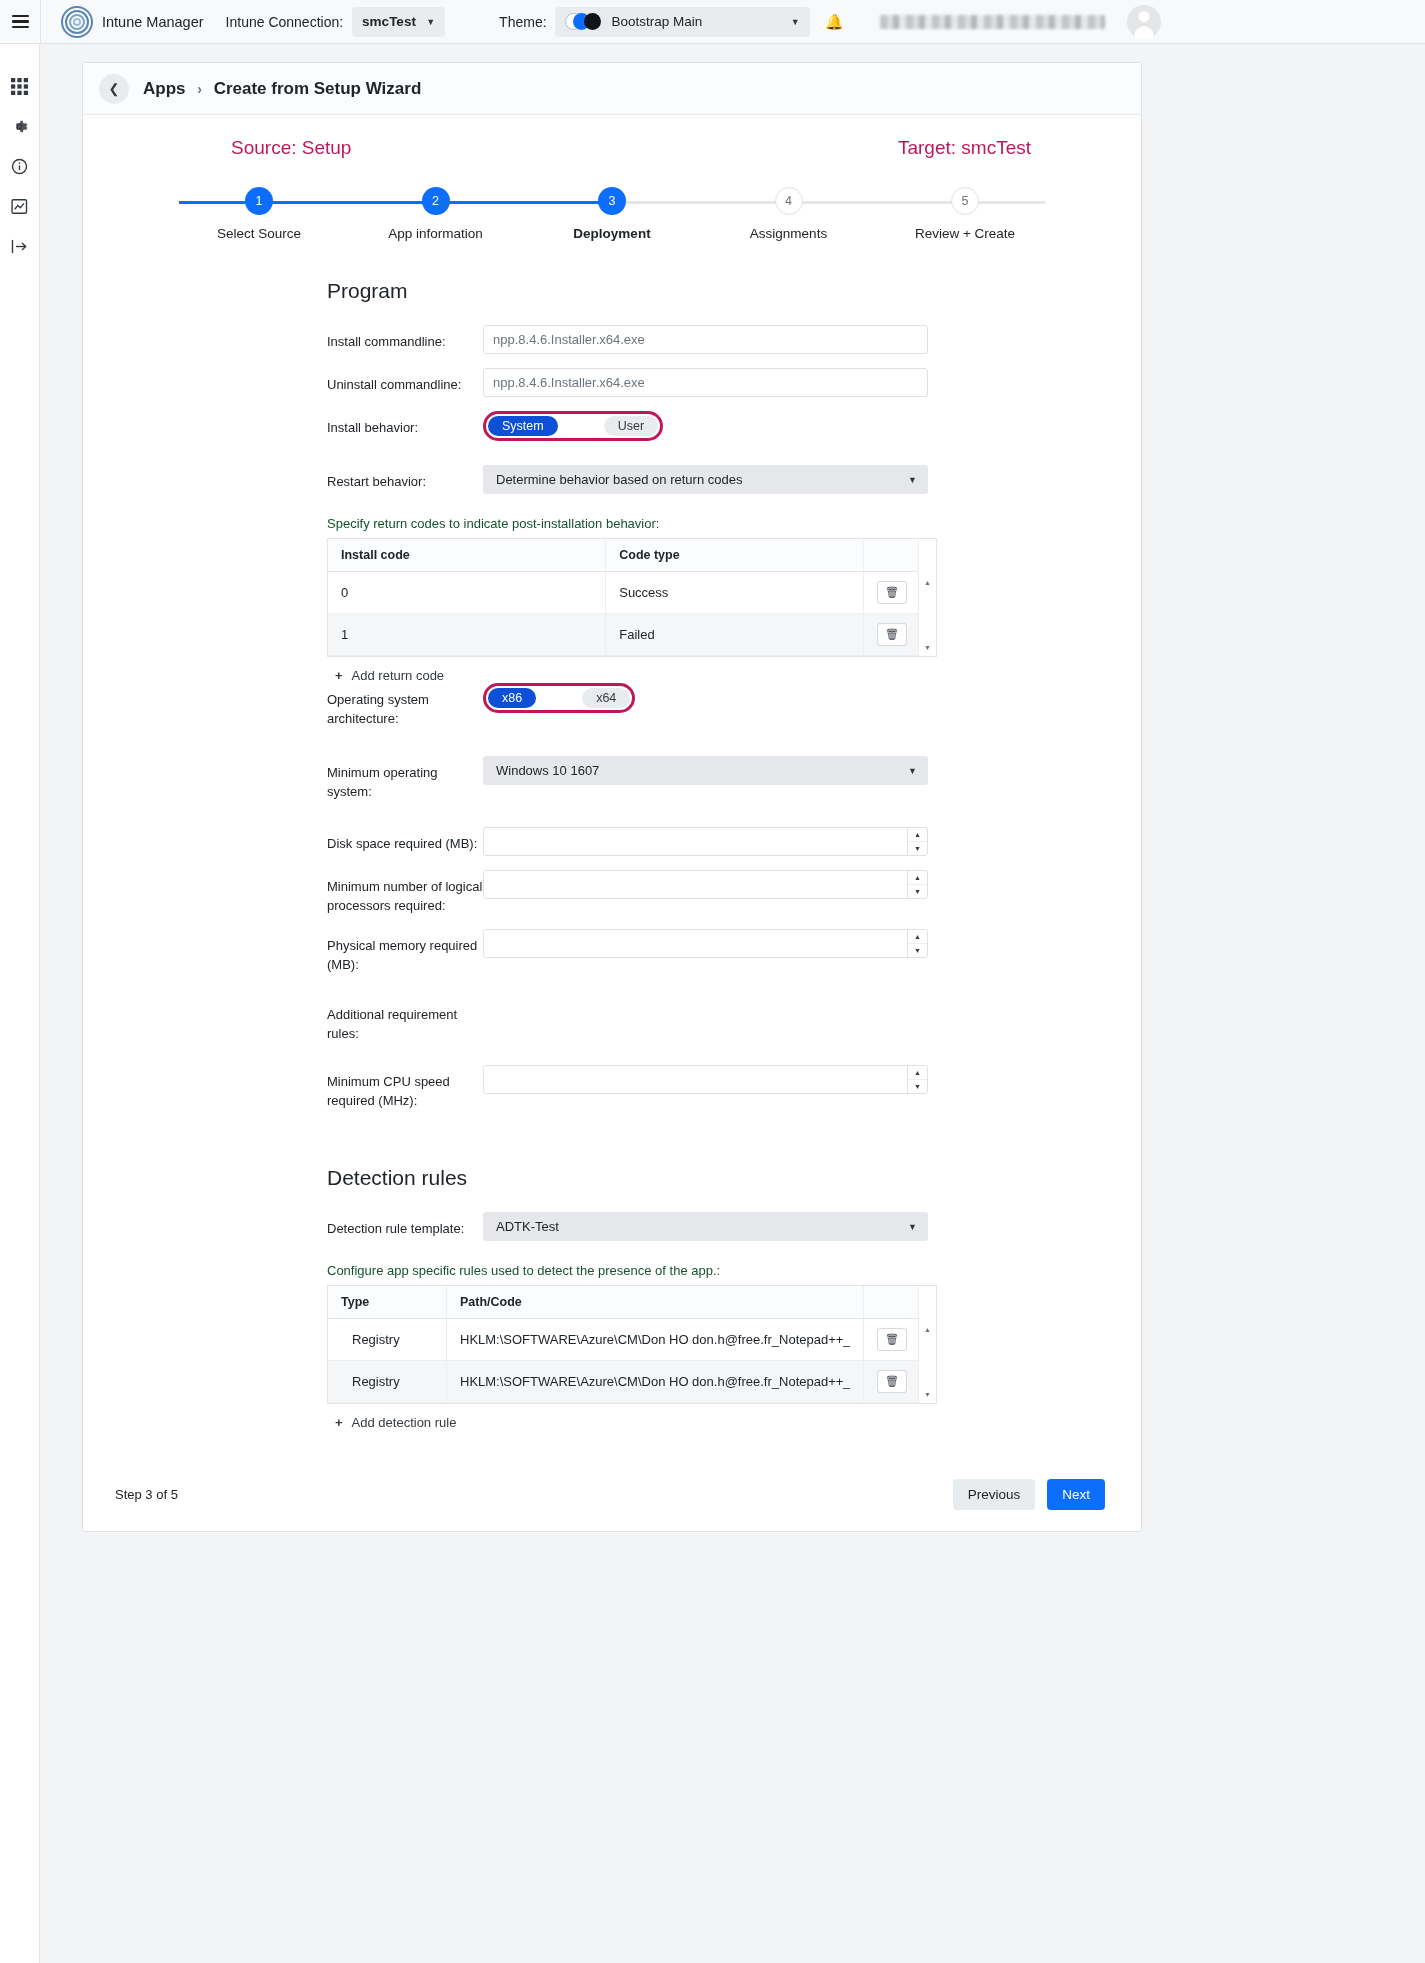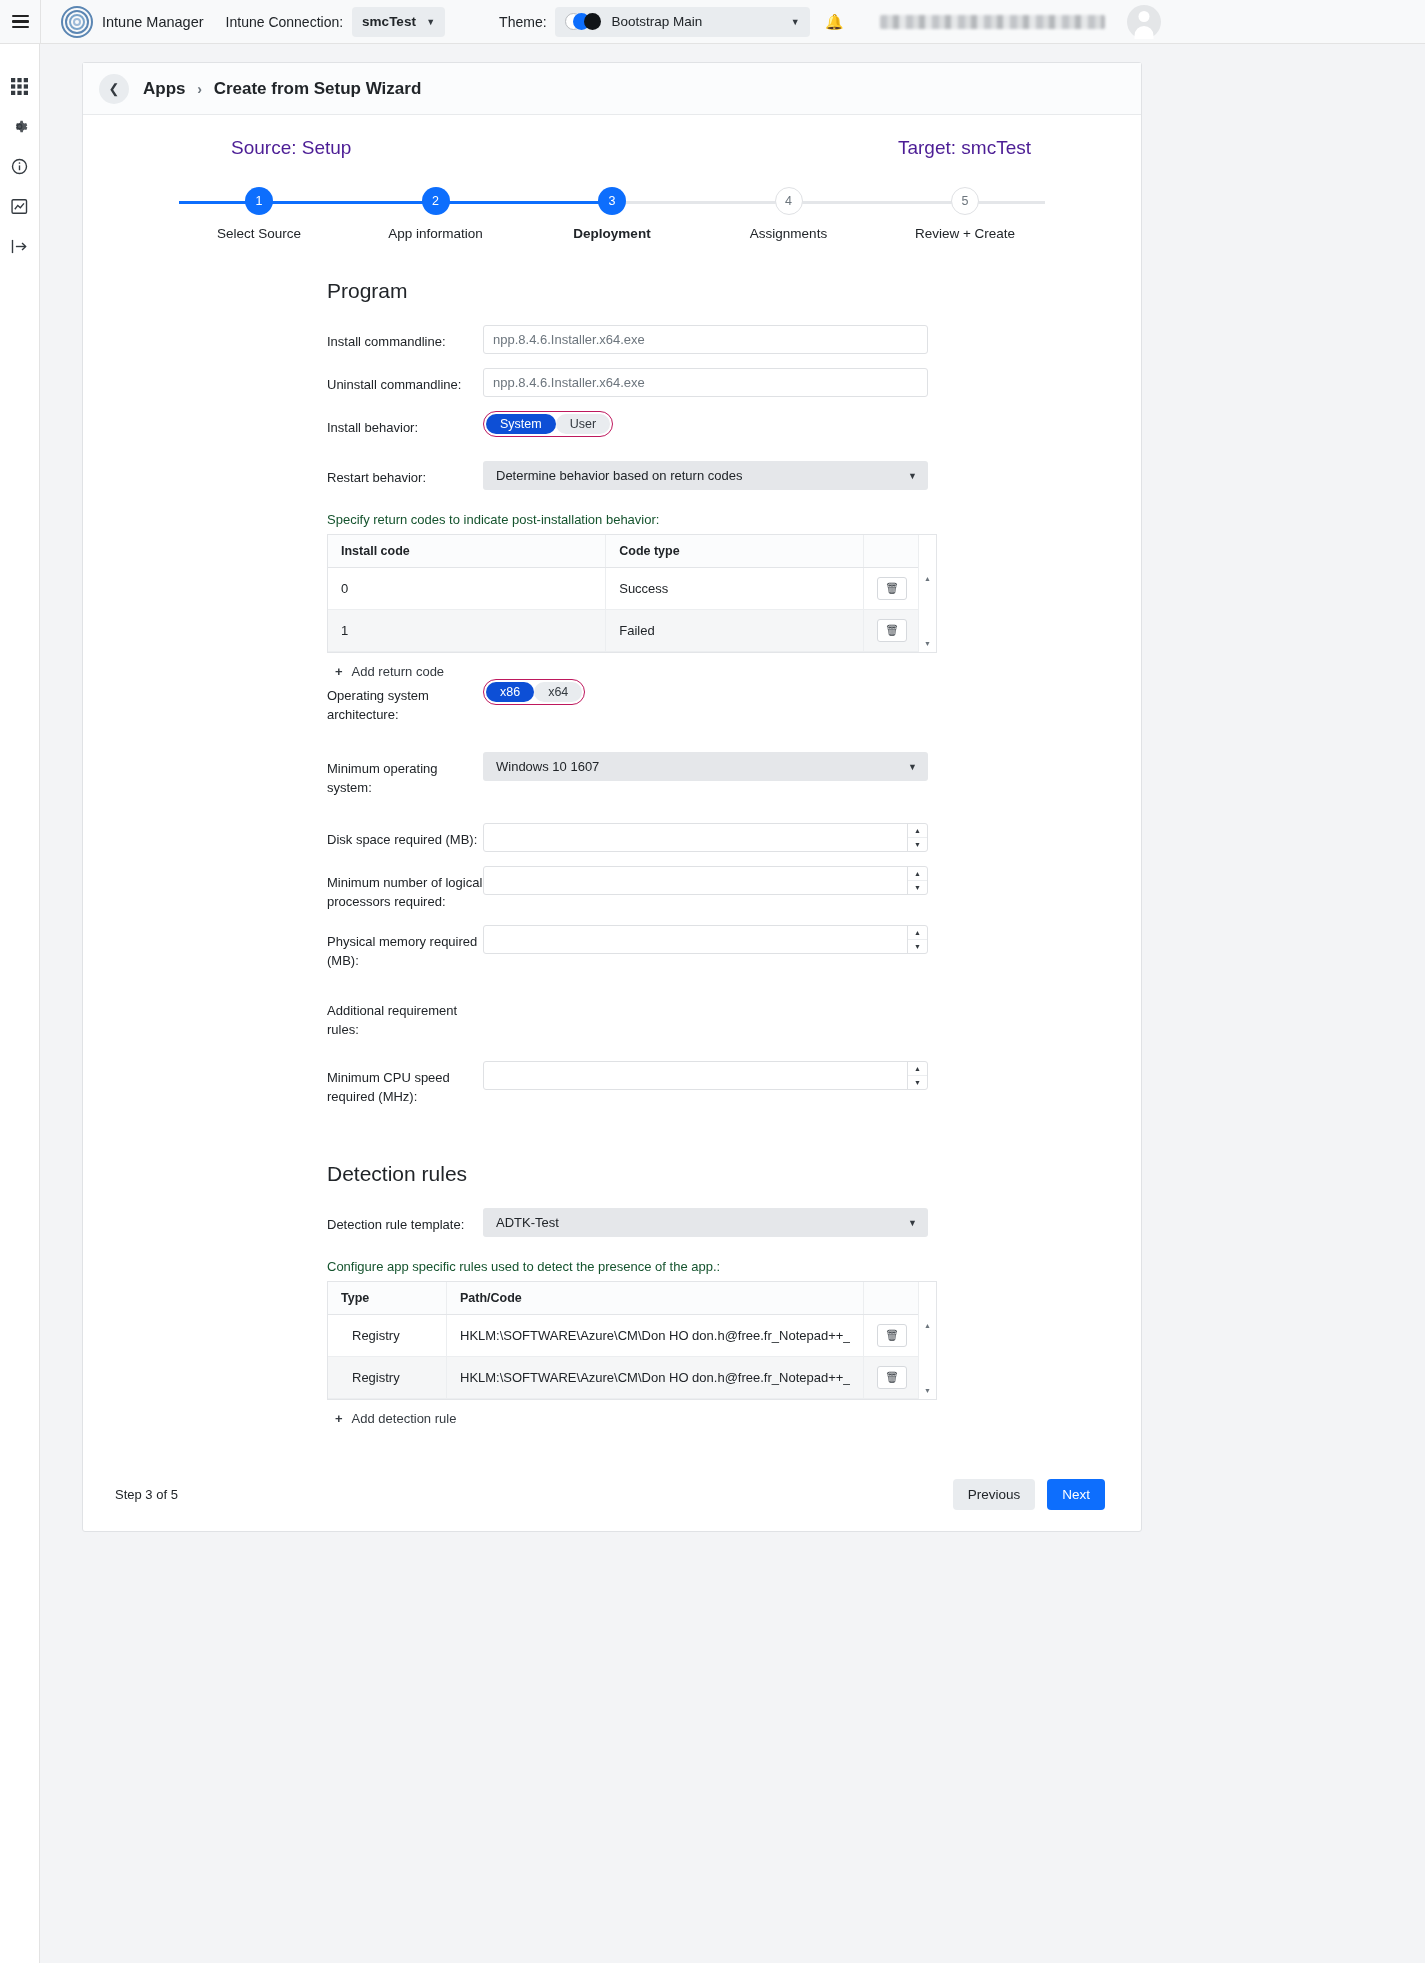--- a/index.html
+++ b/index.html
@@ -87,21 +87,21 @@
   .backbtn { width:30px; height:30px; border-radius:50%; background:#e9ecef; border:none;
              display:flex; align-items:center; justify-content:center; cursor:pointer;
              font-size:13px; color:#343a40; }
   .crumb { margin-left:14px; font-size:17px;font-weight:bold; }
   .crumb .lnk { color:#212529; cursor:pointer; }
   .crumb .sep { color:#6c757d; margin:0 7px; font-size:14px; }
   .crumb .cur { color:#212529; }
 
   
   .st-row { display:flex; justify-content:space-between; padding:22px 40px 0 40px; }
-  .st { font-size:19px; color:#4c1d95; }
+  .st { font-size:19px; color:#be185d; }
   .st-left { margin-left:108px; }
   .st-right { margin-right:70px; }
 
   
   .stepper { position:relative; margin:28px 96px 0 96px; height:58px; }
   .track { position:absolute; top:14px; left:0; right:0; height:3px; background:#e4e6e9; }
   .track-done { position:absolute; top:14px; left:0; width:50%; height:3px; background:#0d6efd; }
   .steps { position:absolute; top:0; left:0; right:0; display:flex; justify-content:space-between; }
   .step { width:160px; display:flex; flex-direction:column; align-items:center; cursor:pointer; }
   .bubble { width:28px; height:28px; border-radius:50%; display:flex; align-items:center;
@@ -128,22 +128,22 @@
   }
   .inp::placeholder { color:#6c757d; }
   .sel {
     width:445px; height:29px; border:none; border-radius:3px;
     background:#e5e7ea; padding:0 22px 0 13px; font-size:13px; color:#212529;
     display:flex; align-items:center; position:relative; cursor:pointer;
   }
   .sel .caret2 { position:absolute; right:11px; font-size:9px; color:#343a40; }
 
   .pill {
-    display:inline-flex; border:1px solid #be185d; border-radius:20px; padding:2px;
-    background:#fff; cursor:pointer;
+    display:inline-flex; border:3px solid #be185d; border-radius:20px; padding:2px;
+    background:#fff; cursor:pointer;gap:46px;
   }
   .pill span { padding:3px 14px; border-radius:20px; font-size:12.5px; }
   .pill .sel-on { background:#0d4fd6; color:#fff; }
   .pill .sel-off { background:#e9ecef; color:#343a40; }
 
   .numwrap { position:relative; width:445px; }
   .numwrap .inp { width:445px; padding-right:26px; }
   .spin { position:absolute; right:1px; top:1px; width:20px; height:27px;
           display:flex; flex-direction:column; border-left:1px solid #dfe1e4; }
   .spin b { flex:1; display:flex; align-items:center; justify-content:center;

